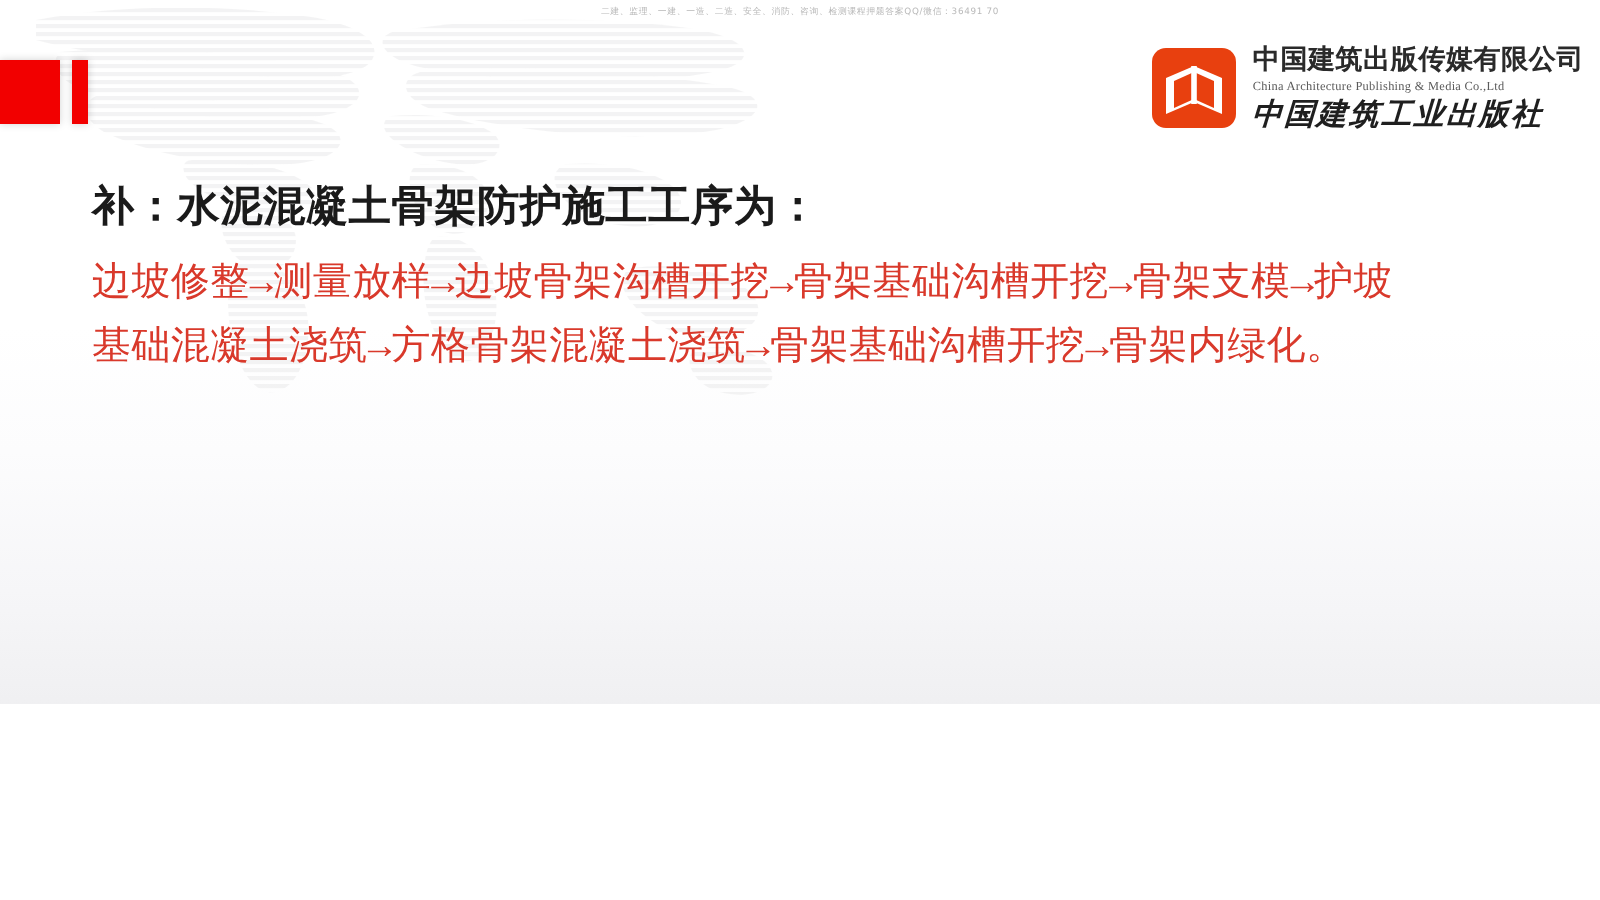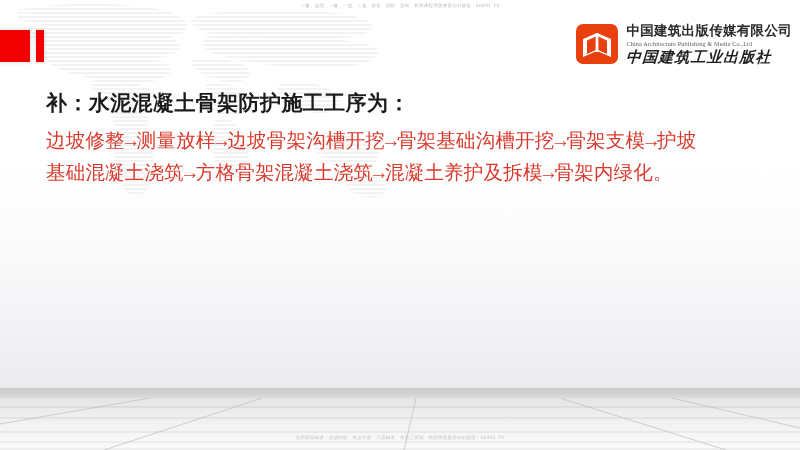--- a/index.html
+++ b/index.html
@@ -6,21 +6,21 @@
     margin: 0;
     padding: 0;
     background: #ffffff;
   }
   body {
     font-family: "Liberation Sans", "DejaVu Sans", sans-serif;
   }
   .slide {
     position: relative;
     width: 800px;
-    height: 450px;
+    height: 352px;
     overflow: hidden;
     background: #ffffff;
   }
 
   
   .bg-upper {
     position: absolute;
     left: 0; top: 0;
     width: 800px;
     height: 389px;
@@ -245,19 +245,19 @@
       <div class="logo-cn">中国建筑出版传媒有限公司</div>
       <div class="logo-en">China Architecture Publishing &amp; Media Co.,Ltd</div>
       <div class="logo-calli">中国建筑工业出版社</div>
     </div>
   </div>
 
   <div class="content">
     <div class="headline">补：水泥混凝土骨架防护施工工序为：</div>
     <div class="flow">
       <span>边坡修整→测量放样→边坡骨架沟槽开挖→骨架基础沟槽开挖→骨架支模→护坡</span>
-      <span>基础混凝土浇筑→方格骨架混凝土浇筑→混凝土养护及拆模→骨架内绿化。</span>
+      <span>基础混凝土浇筑→方格骨架混凝土浇筑→骨架基础沟槽开挖→骨架内绿化。</span>
     </div>
   </div>
 
   <div class="wm wm-bottom">名师面授精讲、先进内训、考点串讲、习题精考、考前三页纸、绝密押题服务QQ/微信：36491 70</div>
 
 </div>
 
 </body></html>

